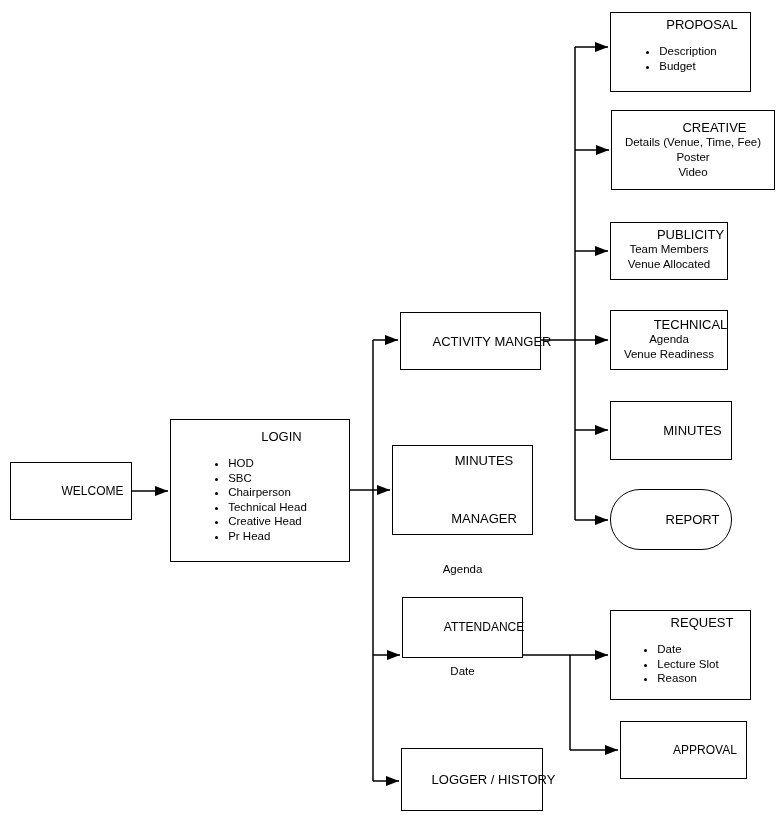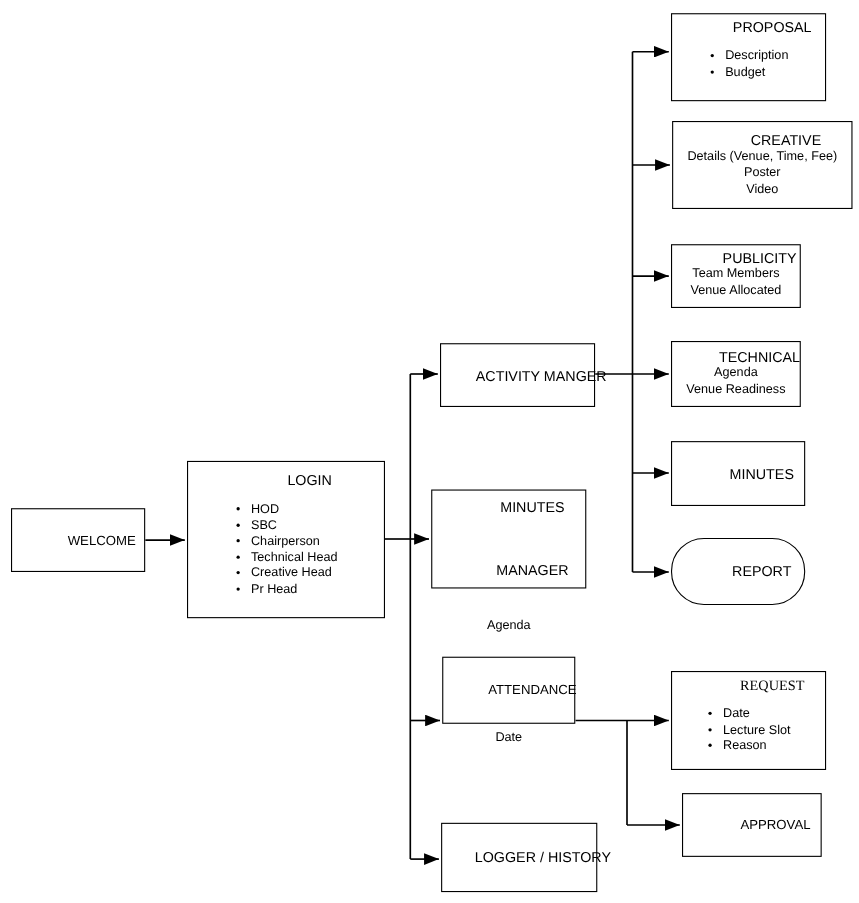--- a/index.html
+++ b/index.html
@@ -50,21 +50,21 @@
   .node-technical   { left: 610px; top: 310px; width: 118px; height: 60px; align-items: center; }
   .node-gallery     { left: 610px; top: 401px; width: 122px; height: 59px; }
   .node-report      { left: 610px; top: 489px; width: 122px; height: 61px; border-radius: 30px; }
   .node-request     { left: 610px; top: 610px; width: 141px; height: 90px; }
   .node-approval    { left: 620px; top: 721px; width: 127px; height: 58px; }
 
   .node-proposal .title  { margin-top: 4px; }
   .node-proposal .bullets{ margin-top: 12px; }
   .node-login .title     { margin-top: 9px; }
   .node-login .bullets   { margin-top: 12px; }
-  .node-request .title   { margin-top: 4px; font-family: Liberation Serif, serif; }
+  .node-request .title   { margin-top: 4px; }
   .node-request .bullets { margin-top: 12px; }
   .node-creative .title  { margin-top: 9px; }
   .node-publicity .title { margin-top: 4px; }
   .node-technical .title { margin-top: 6px; }
   .node-minutes .title   { margin-top: 7px; }
 </style>
 </head>
 <body>
 
 <div class="canvas">

